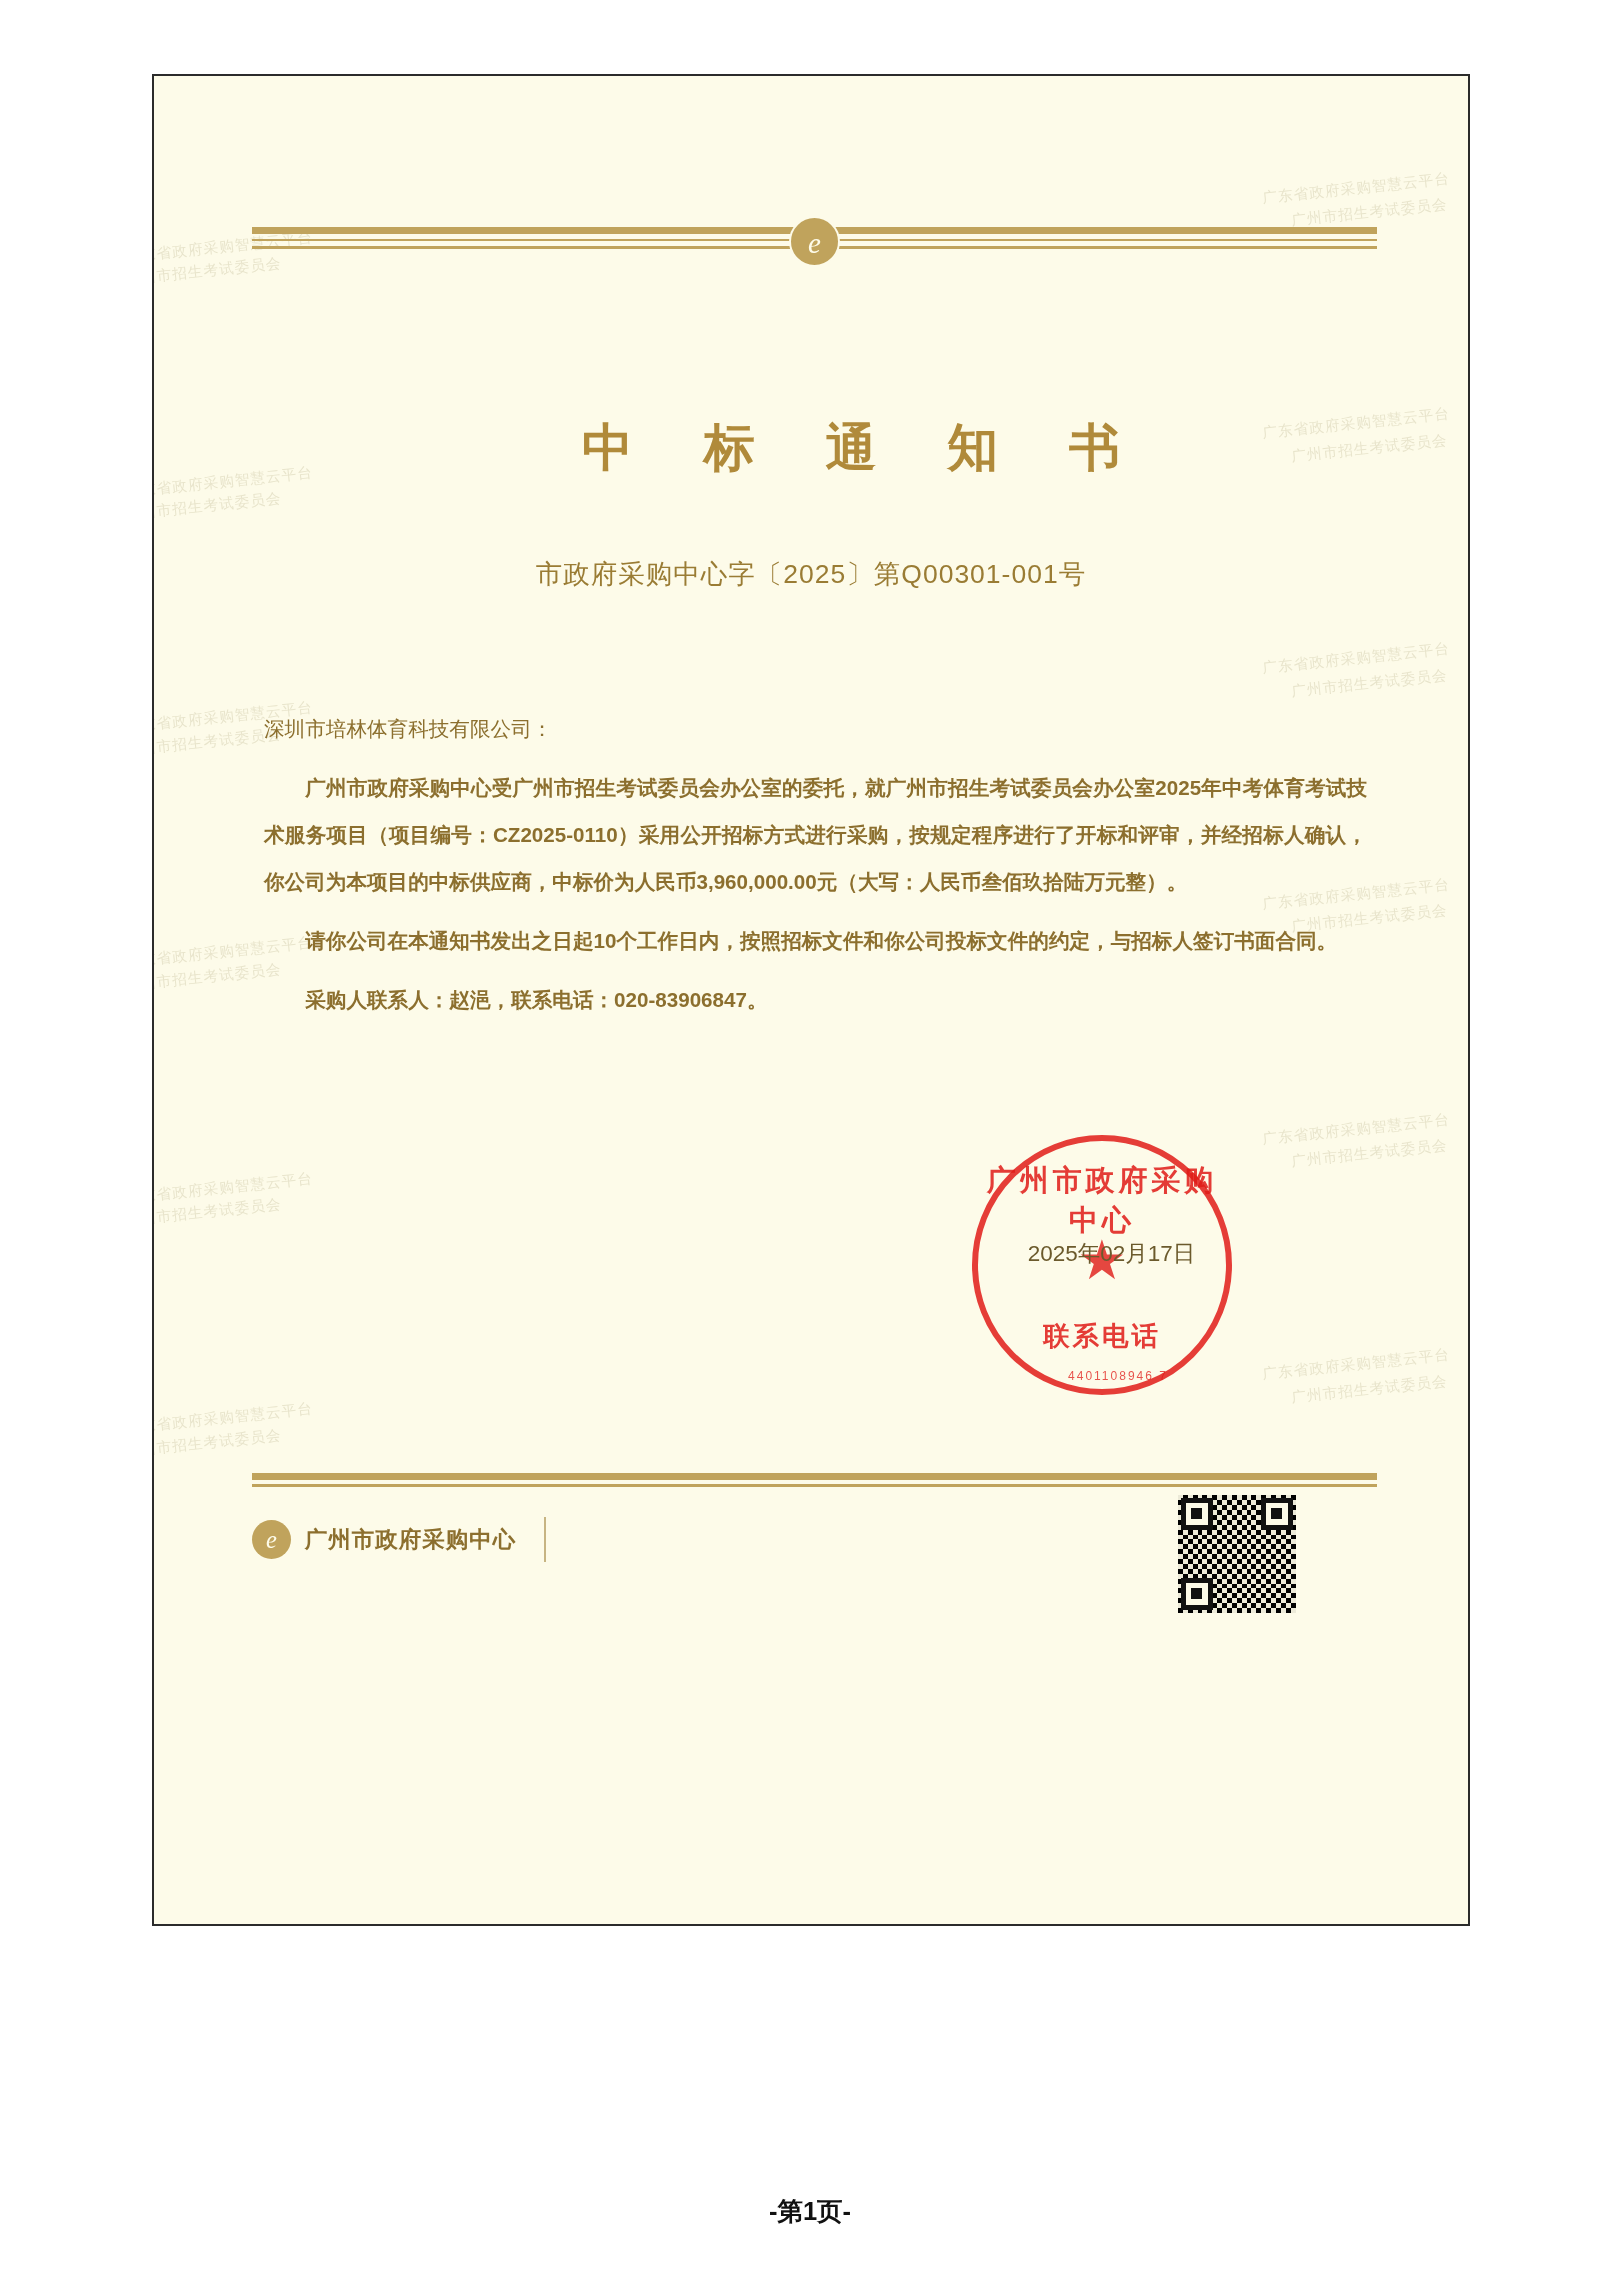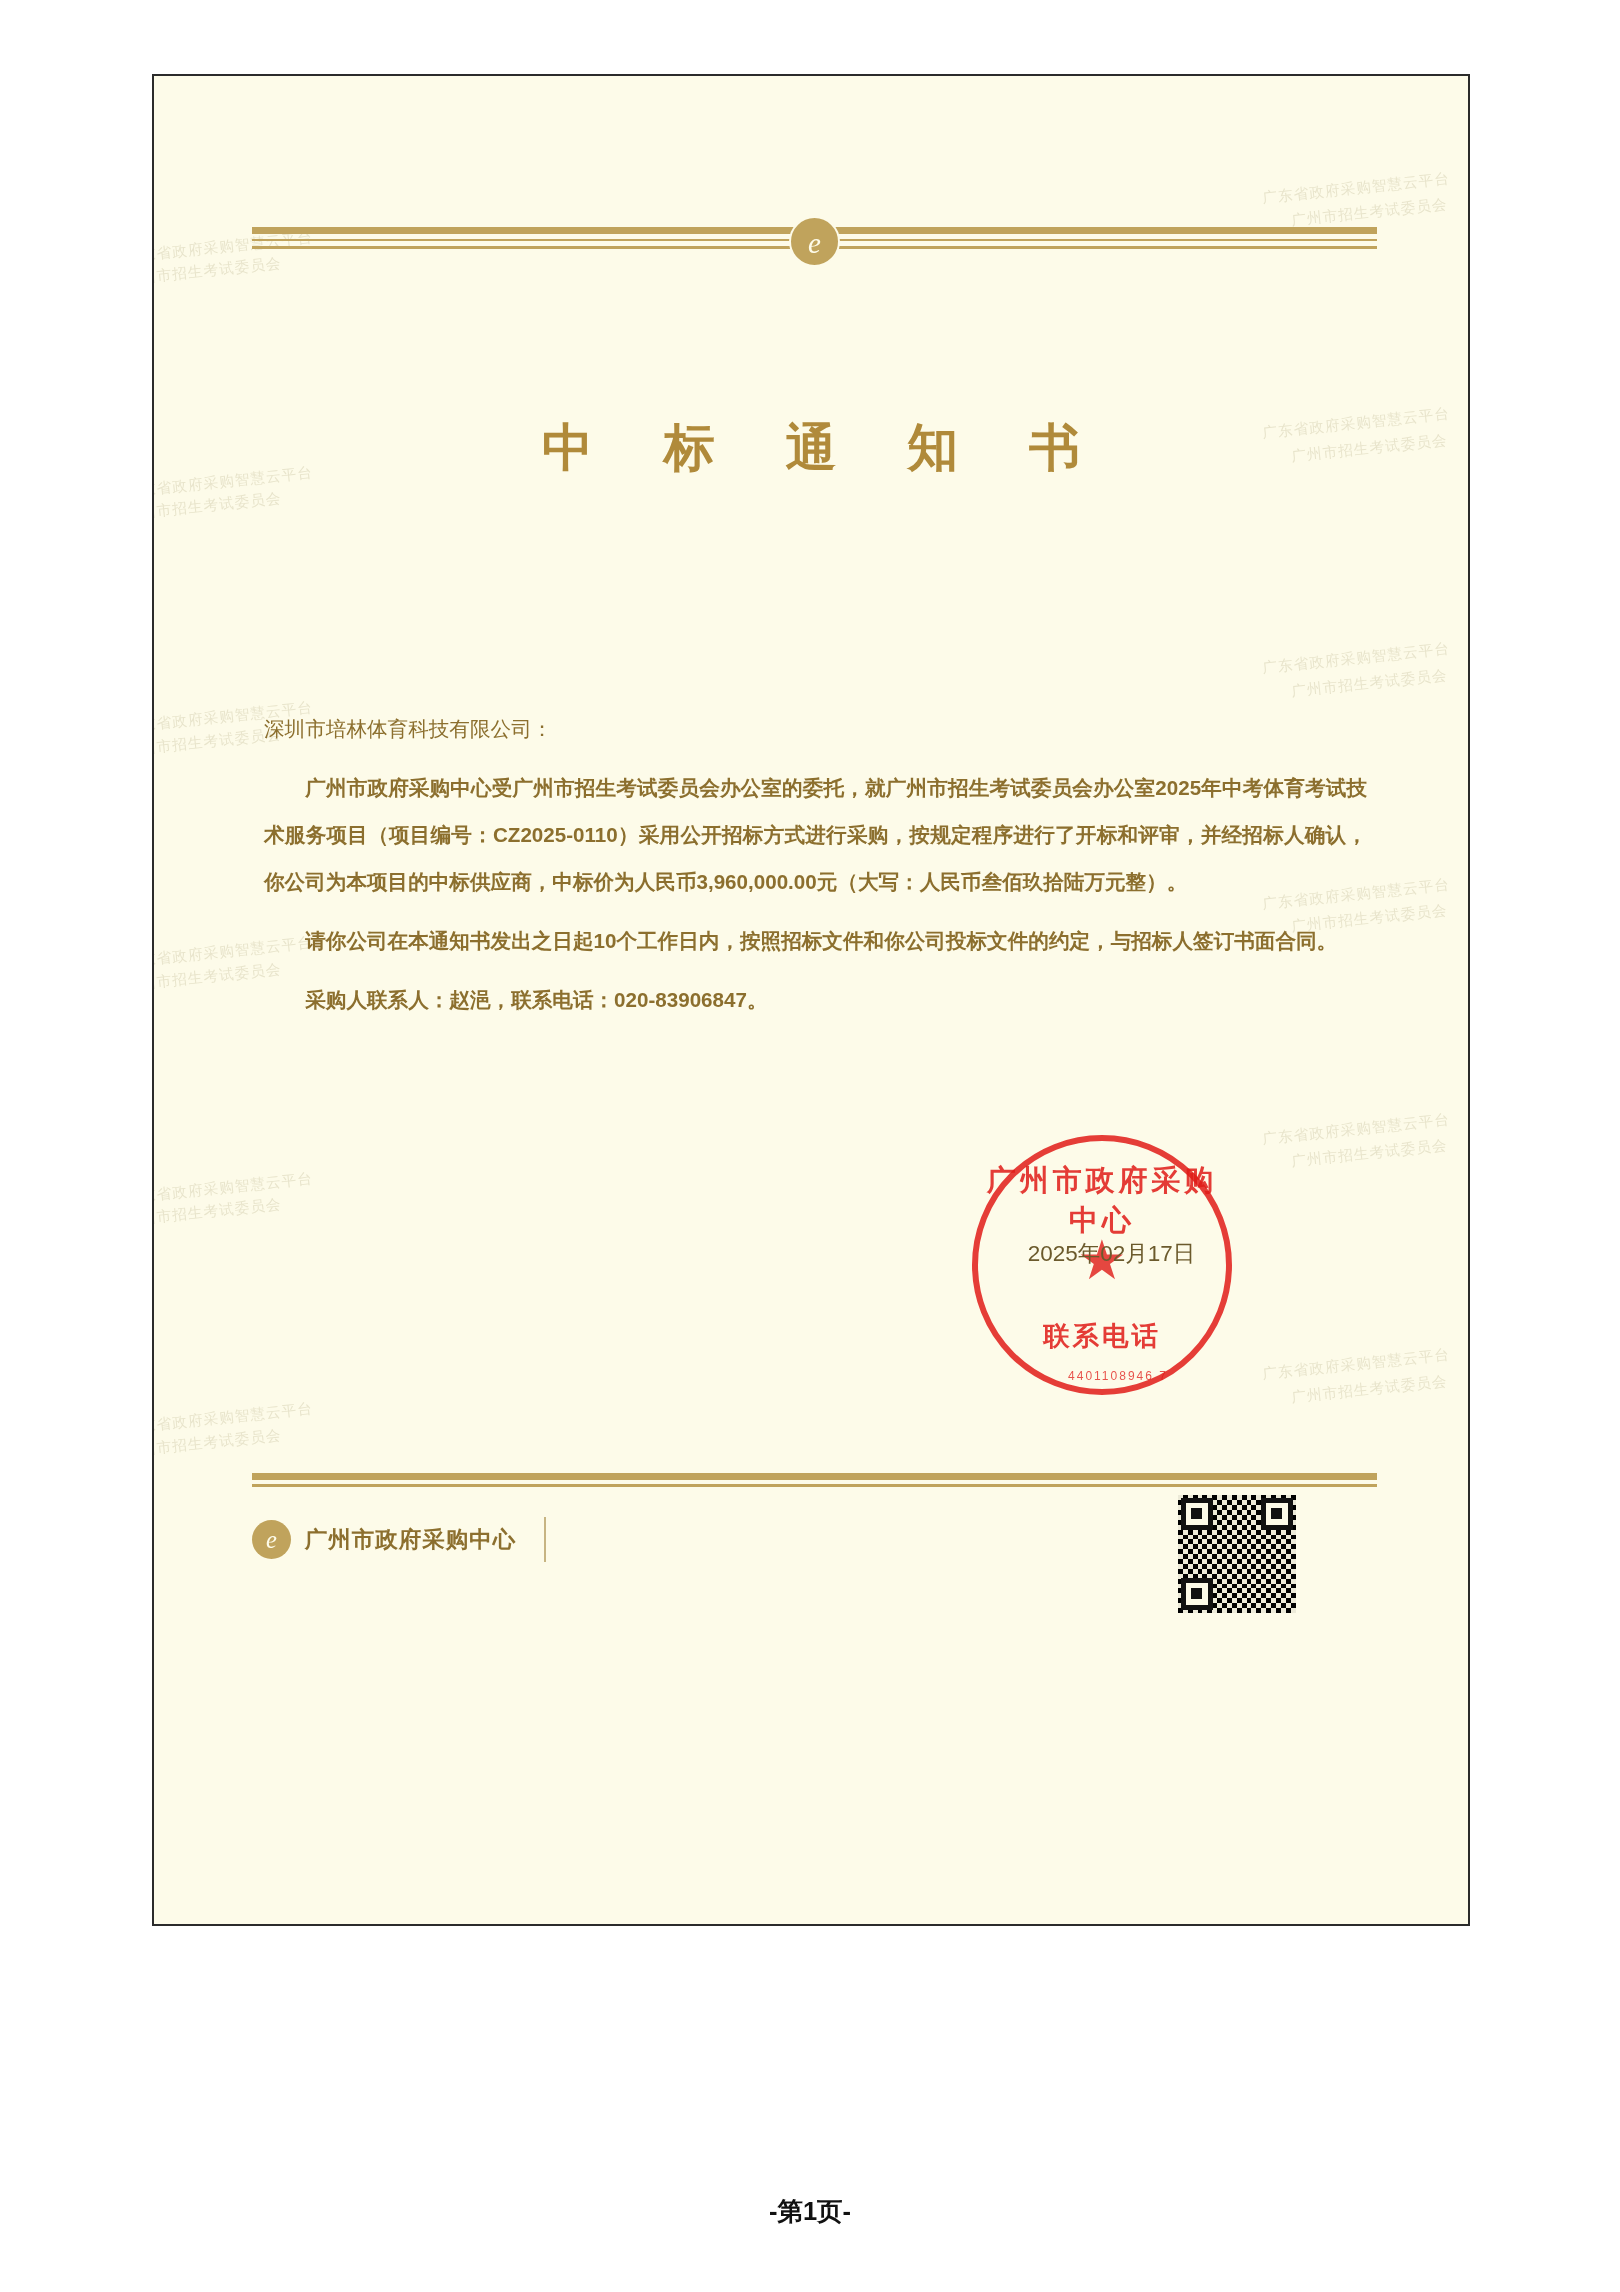--- a/index.html
+++ b/index.html
@@ -85,20 +85,21 @@
     left: 0;
     top: 338px;
     width: 100%;
     text-align: center;
     font-family: "Liberation Serif", serif;
     font-weight: bold;
     font-size: 51px;
     letter-spacing: 29px;
     text-indent: 29px;
     color: #b08a3a;
+    padding-left: 40px;
   }
   #doc-number {
     position: absolute;
     left: 0;
     top: 480px;
     width: 100%;
     text-align: center;
     font-size: 26.5px;
     color: #9a7c34;
     letter-spacing: 1px;
@@ -315,20 +316,21 @@
   <div class="wm r" style="left:1137px; top:1304px;">广州市招生考试委员会</div>
 
   <div id="header-rule">
     <div class="bar b1"></div>
     <div class="bar b2"></div>
     <div class="bar b3"></div>
     <div id="header-emblem">e</div>
   </div>
 
   <div id="doc-title">中 标 通 知 书</div>
+  <div id="doc-number">市政府采购中心字〔2025〕第Q00301-001号</div>
 
   <div id="doc-body">
     <p>深圳市培林体育科技有限公司：</p>
     <p class="indent">广州市政府采购中心受广州市招生考试委员会办公室的委托，就广州市招生考试委员会办公室2025年中考体育考试技术服务项目（项目编号：CZ2025-0110）采用公开招标方式进行采购，按规定程序进行了开标和评审，并经招标人确认，你公司为本项目的中标供应商，中标价为人民币3,960,000.00元（大写：人民币叁佰玖拾陆万元整）。</p>
     <p class="indent">请你公司在本通知书发出之日起10个工作日内，按照招标文件和你公司投标文件的约定，与招标人签订书面合同。</p>
     <p class="indent">采购人联系人：赵浥，联系电话：020-83906847。</p>
   </div>
 
   <div id="seal">
     <div class="ring"></div>

